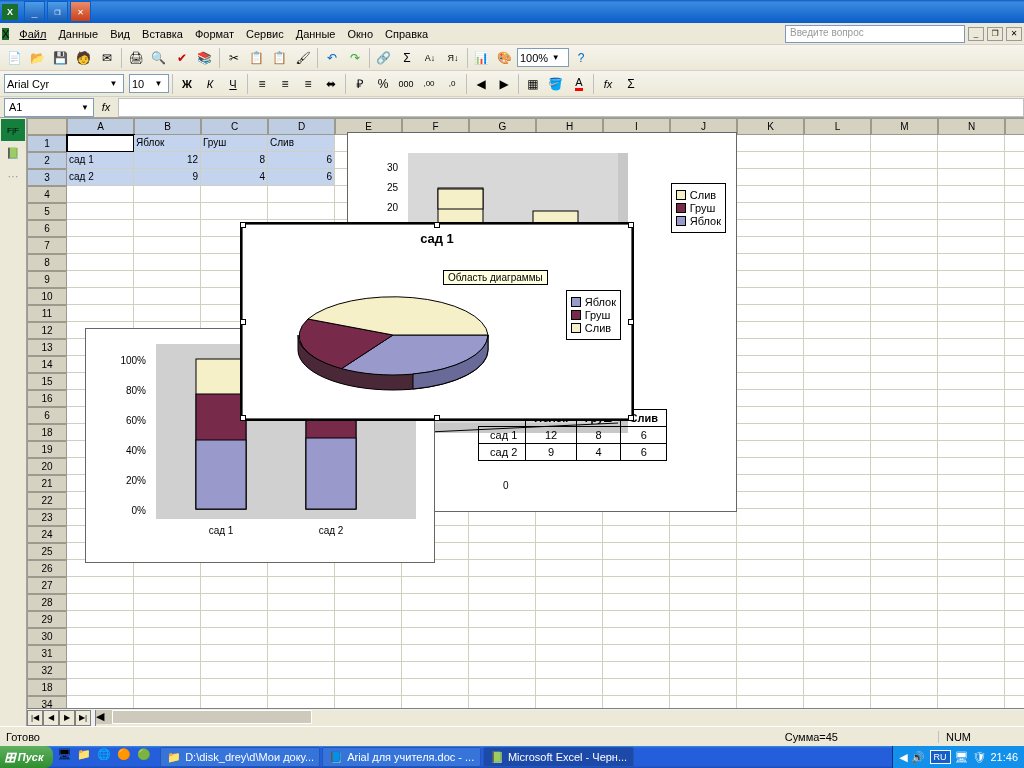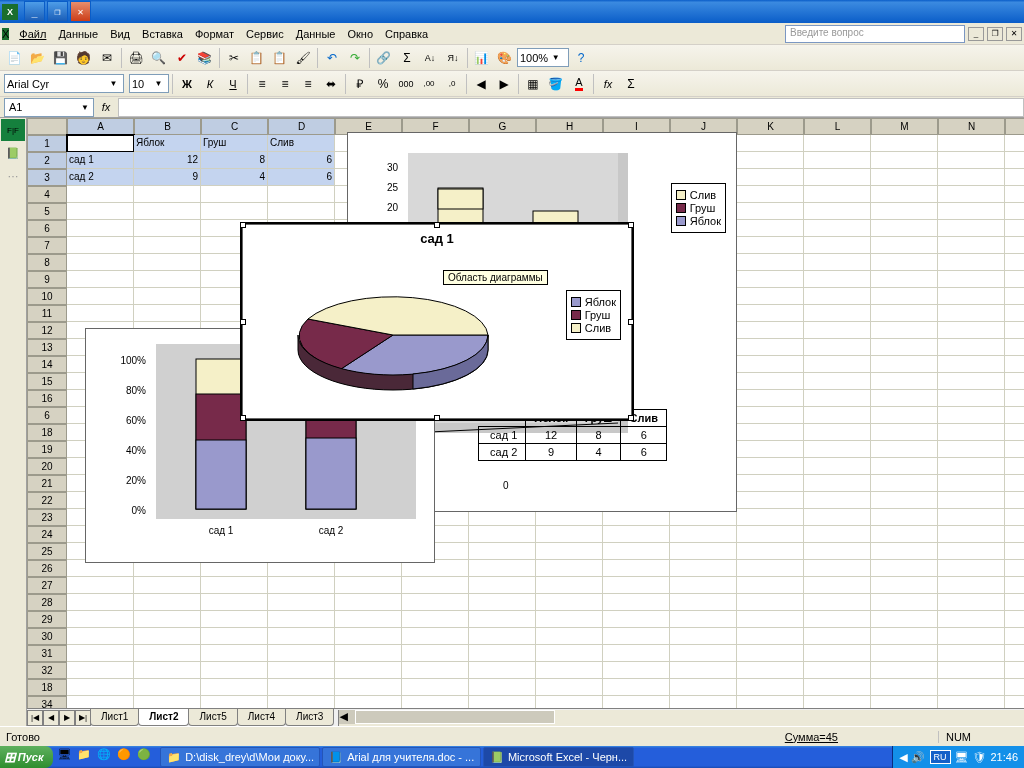--- a/index.html
+++ b/index.html
@@ -55,21 +55,21 @@
 
 .sheet-tabs { height:18px; background:#f0f0f0; display:flex; align-items:center; border-top:1px solid #808080; }
 .navbtn { width:16px; height:16px; border:1px solid #808080; background:#ece9d8; font-size:8px; display:flex; align-items:center; justify-content:center; }
 .tab { padding:0 10px; height:17px; background:#ece9d8; border:1px solid #808080; border-top:none; border-radius:0 0 4px 4px; margin-left:-1px; font-size:10px; line-height:16px; }
 .tab.active { background:#fff; font-weight:bold; }
 .hscroll { flex:1; background:#ece9d8; border-left:1px solid #808080; height:16px; position:relative; margin-left:4px; }
 .hscroll .th { position:absolute; left:16px; top:0; width:200px; height:14px; background:#cdcabc; border:1px solid #fff; }
 .hscroll .ar { width:16px; height:14px; background:#cdcabc; display:inline-block; }
 
 .statusbar { position:absolute; bottom:22px; left:0; right:0; height:20px; background:#ece9d8; border-top:1px solid #fff; display:flex; align-items:center; padding:0 6px; font-size:10px; }
-.statusbar .sum { margin-left:auto; margin-right:100px;text-decoration:underline; }
+.statusbar .sum { margin-left:auto; margin-right:100px; }
 .statusbar .num { width:40px; text-align:center; border-left:1px solid #c0c0c0; }
 
 .taskbar { position:absolute; bottom:0; left:0; right:0; height:22px; background:linear-gradient(#3b8ae0,#245edb 10%,#245edb 90%,#1a4ab0); display:flex; align-items:center; }
 .start { height:22px; padding:0 10px 0 4px; background:linear-gradient(#5eb05e,#2e8e2e); color:#fff; font-weight:bold; font-style:italic; display:flex; align-items:center; border-radius:0 8px 8px 0; }
 .ql { display:flex; gap:2px; padding:0 4px; }
 .ql .q { width:18px; height:18px; }
 .tbtn { height:20px; padding:0 6px; margin:0 1px; background:#3674d9; color:#fff; border:1px solid #2455b8; border-radius:2px; display:flex; align-items:center; gap:4px; max-width:160px; overflow:hidden; white-space:nowrap; font-size:10px; }
 .tbtn.active { background:#1d49a8; }
 .tray { margin-left:auto; background:#1390e9; height:22px; display:flex; align-items:center; padding:0 6px; gap:4px; color:#fff; font-size:10px; border-left:1px solid #092d80; }
 .tray .lang { background:#1560c8; padding:1px 3px; border:1px solid #fff; font-size:9px; }
@@ -964,27 +964,20 @@
             </div>
         </div>
       </div>
 
     </div>
     <div class="sheet-tabs">
       <div class="navbtn">|◀</div>
       <div class="navbtn">◀</div>
       <div class="navbtn">▶</div>
       <div class="navbtn">▶|</div>
-      <div id="tabs" style="display:flex">
-          <div class="tab">Лист1</div>
-          <div class="tab active">Лист2</div>
-          <div class="tab">Лист5</div>
-          <div class="tab">Лист4</div>
-          <div class="tab">Лист3</div>
-        </div>
       <div class="hscroll">
         <span class="ar">◀</span><div class="th"></div>
       </div>
     </div>
   </div>
 
 </div>
 
 <div class="statusbar">
   <span>Готово</span>

